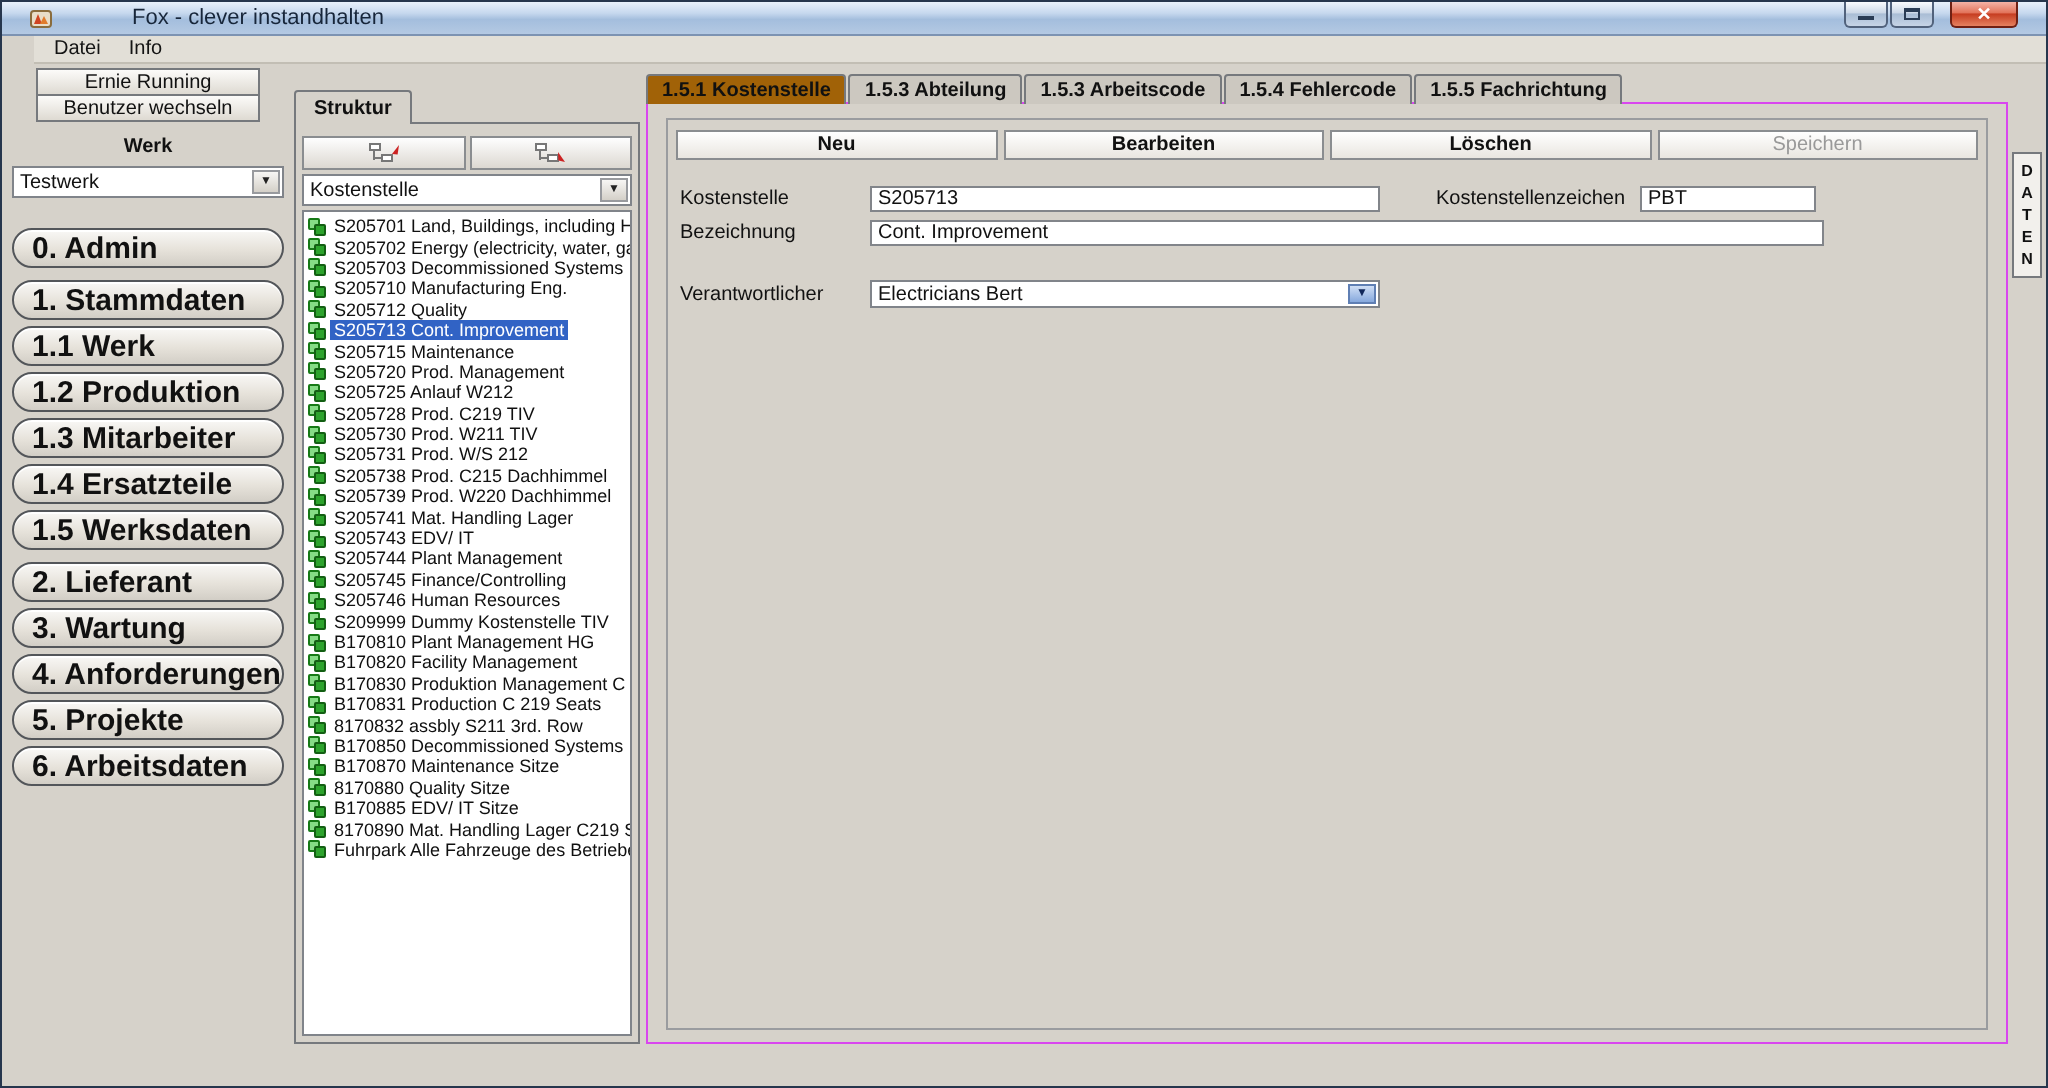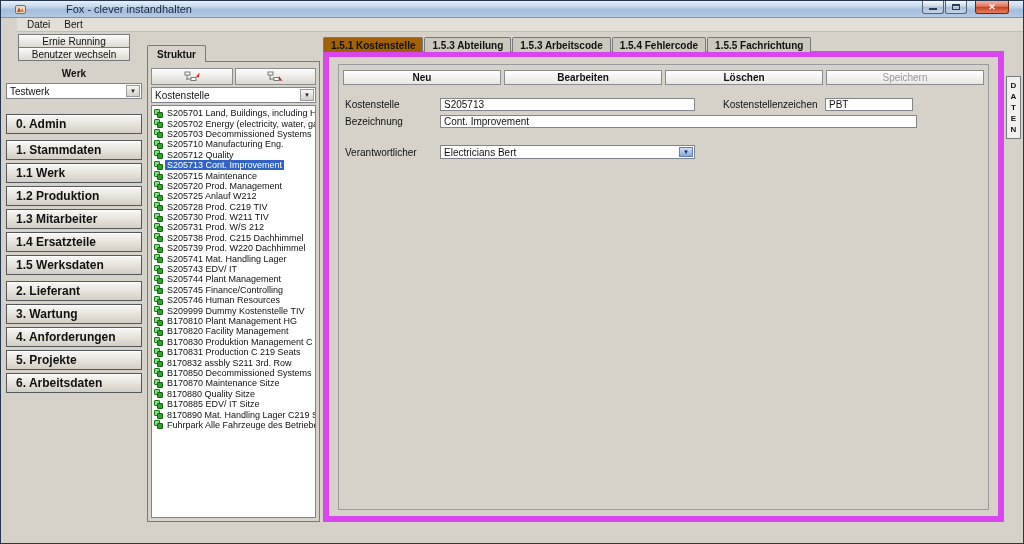--- a/index.html
+++ b/index.html
@@ -48,22 +48,22 @@
   
   .sidebar { position:absolute; left:2px; top:33px; width:142px; bottom:4px; }
   .flat-btn { display:block; width:112px; height:14px; margin:0 auto;
     font-family:Liberation Sans, sans-serif; font-size:10px; color:#111;
     background:linear-gradient(#fcfbf9,#dedad2); border:1px solid #76797d; }
   .flat-btn.stack { margin-top:-1px; }
   .werk-label { text-align:center; font-size:10px; font-weight:bold; margin-top:7px; color:#111; }
   .werk-combo { width:136px; margin:4px auto 0; }
   .nav { margin-top:15px; }
   .side-btn { display:block; width:136px; height:20px; margin:3px auto 0;
-    font-family:inherit; font-size:12px; font-weight:bold; color:#111;
-    text-align:left; padding-left:9px; border:1px solid #53565a; border-radius:0;
+    font-family:inherit; font-size:15px; font-weight:bold; color:#111;
+    text-align:left; padding-left:9px; border:1px solid #53565a; border-radius:10px;
     background:linear-gradient(#f9f8f6,#e6e2da 55%,#d2cec6);
     box-shadow:inset 0 1px 0 #ffffff; }
   .side-btn.gap { margin-top:6px; }
 
   
   .struct-panel { position:absolute; left:146px; top:44px; width:173px; bottom:21px; }
   .struct-tab { position:absolute; top:0; left:0; height:17px; padding:0 9px;
     font-size:10px; font-weight:bold; color:#111; background:#d6d2ca;
     border:1px solid #76797d; border-bottom:none; border-radius:2px 2px 0 0;
     display:flex; align-items:center; z-index:2; }
@@ -88,21 +88,21 @@
 
   
   .main-panel { position:absolute; left:322px; top:36px; right:19px; bottom:21px; }
   .main-tabs { display:flex; height:15px; position:relative; z-index:2; }
   .main-tab { font-size:10px; font-weight:bold; color:#111; padding:0 7px;
     margin-right:1px; border:1px solid #76797d; border-bottom:none;
     border-radius:2px 2px 0 0; background:#ccc8c0;
     display:flex; align-items:center; }
   .main-tab.active { background:#a16207; }
   .main-body { position:absolute; top:14px; left:0; right:0; bottom:0;
-    border:6px solid #d946ef; background:#d6d2ca; }
+    border:1px solid #d946ef; background:#d6d2ca; }
   .inner-box { position:absolute; top:7px; left:9px; right:9px; bottom:6px;
     border:1px solid #9a9c9f; }
   .actions { display:flex; gap:3px; margin:5px 4px 0; }
   .action-btn { flex:1; height:15px; font-family:inherit; font-size:10px; font-weight:bold;
     color:#111; border:1px solid #8a8d90; background:linear-gradient(#ffffff,#e9e6e0); }
   .action-btn.disabled { color:#999; font-weight:normal; }
 
   .form { margin:13px 6px 0; font-size:10px; color:#111; }
   .frow { display:flex; align-items:center; margin-bottom:4px; }
   .flabel { width:95px; flex:0 0 95px; }
@@ -139,21 +139,21 @@
           <span class="glyph-max"></span>
         </div>
       <div class="win-btn close">
           <span class="glyph-close">✕</span>
         </div>
     </div>
   </div>
 
   <div class="menubar">
     <span class="menu-item">Datei</span>
-    <span class="menu-item">Bert</span>
+    <span class="menu-item">Info</span>
   </div>
 
   <div class="sidebar">
     <button class="flat-btn">Ernie Running</button>
     <button class="flat-btn stack">Benutzer wechseln</button>
     <div class="werk-label">Werk</div>
     <div class="combo werk-combo">
       <span class="combo-text">Testwerk</span>
       <span class="combo-arrow">▼</span>
     </div>

